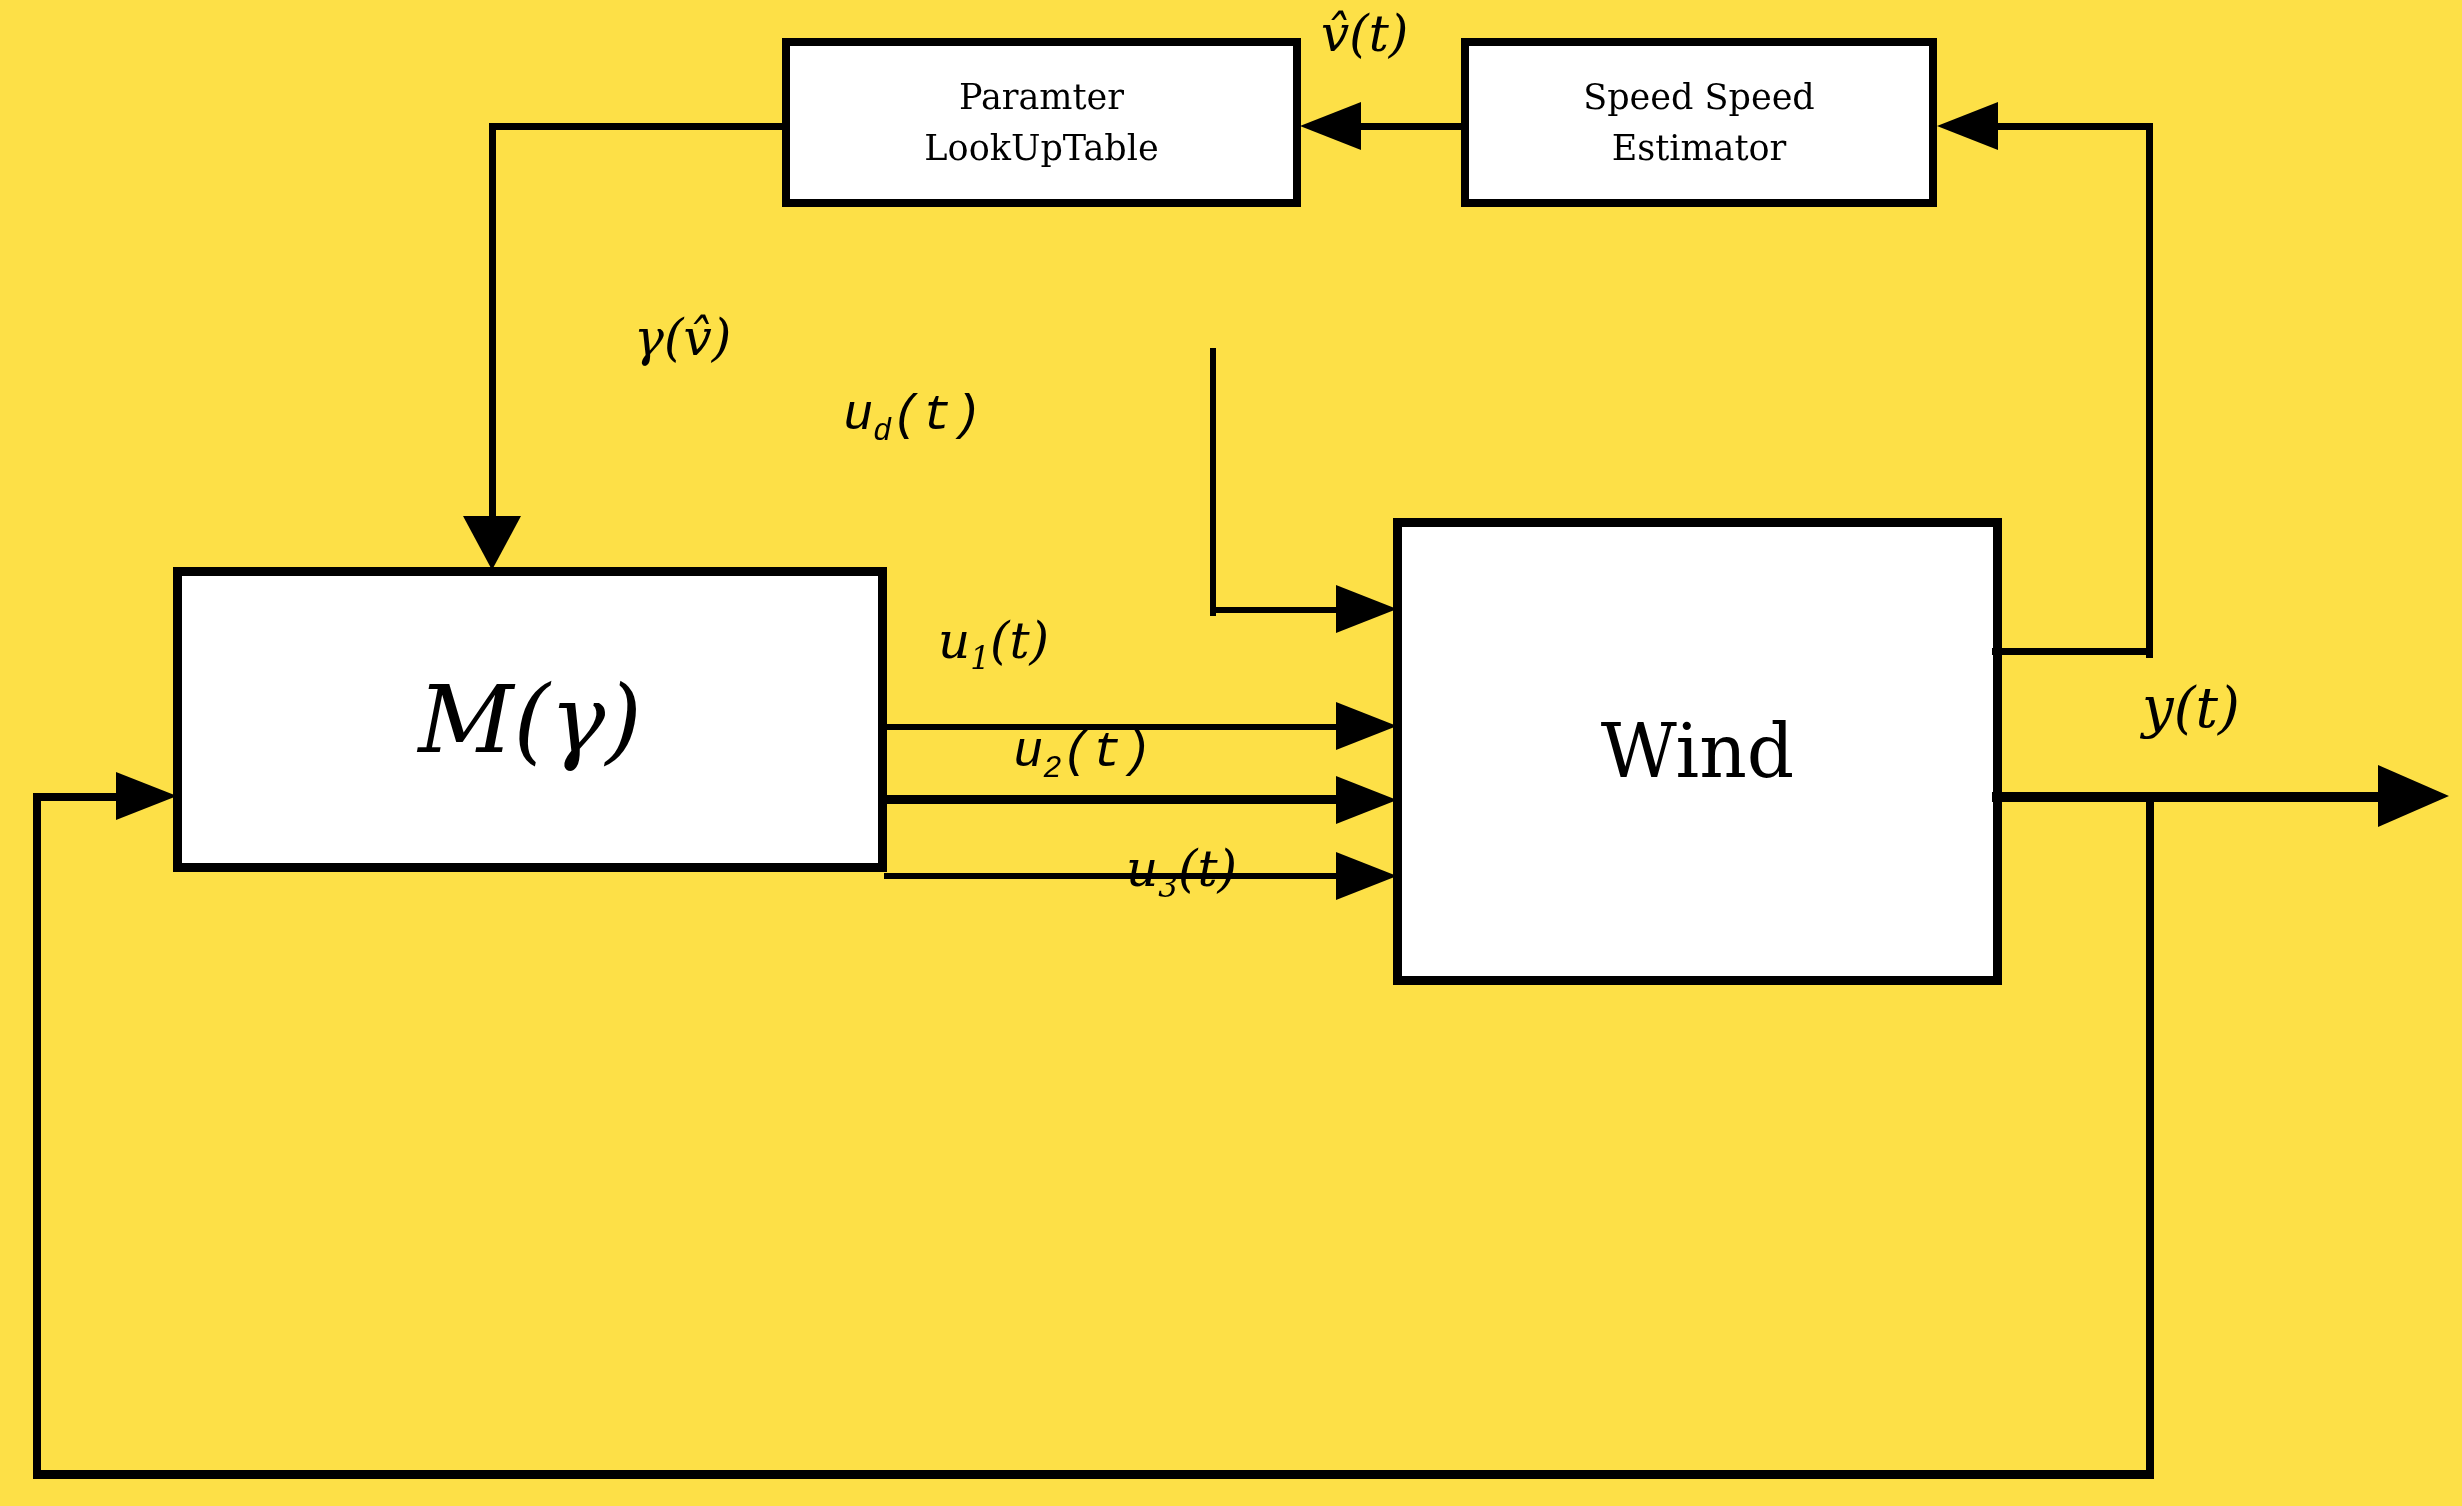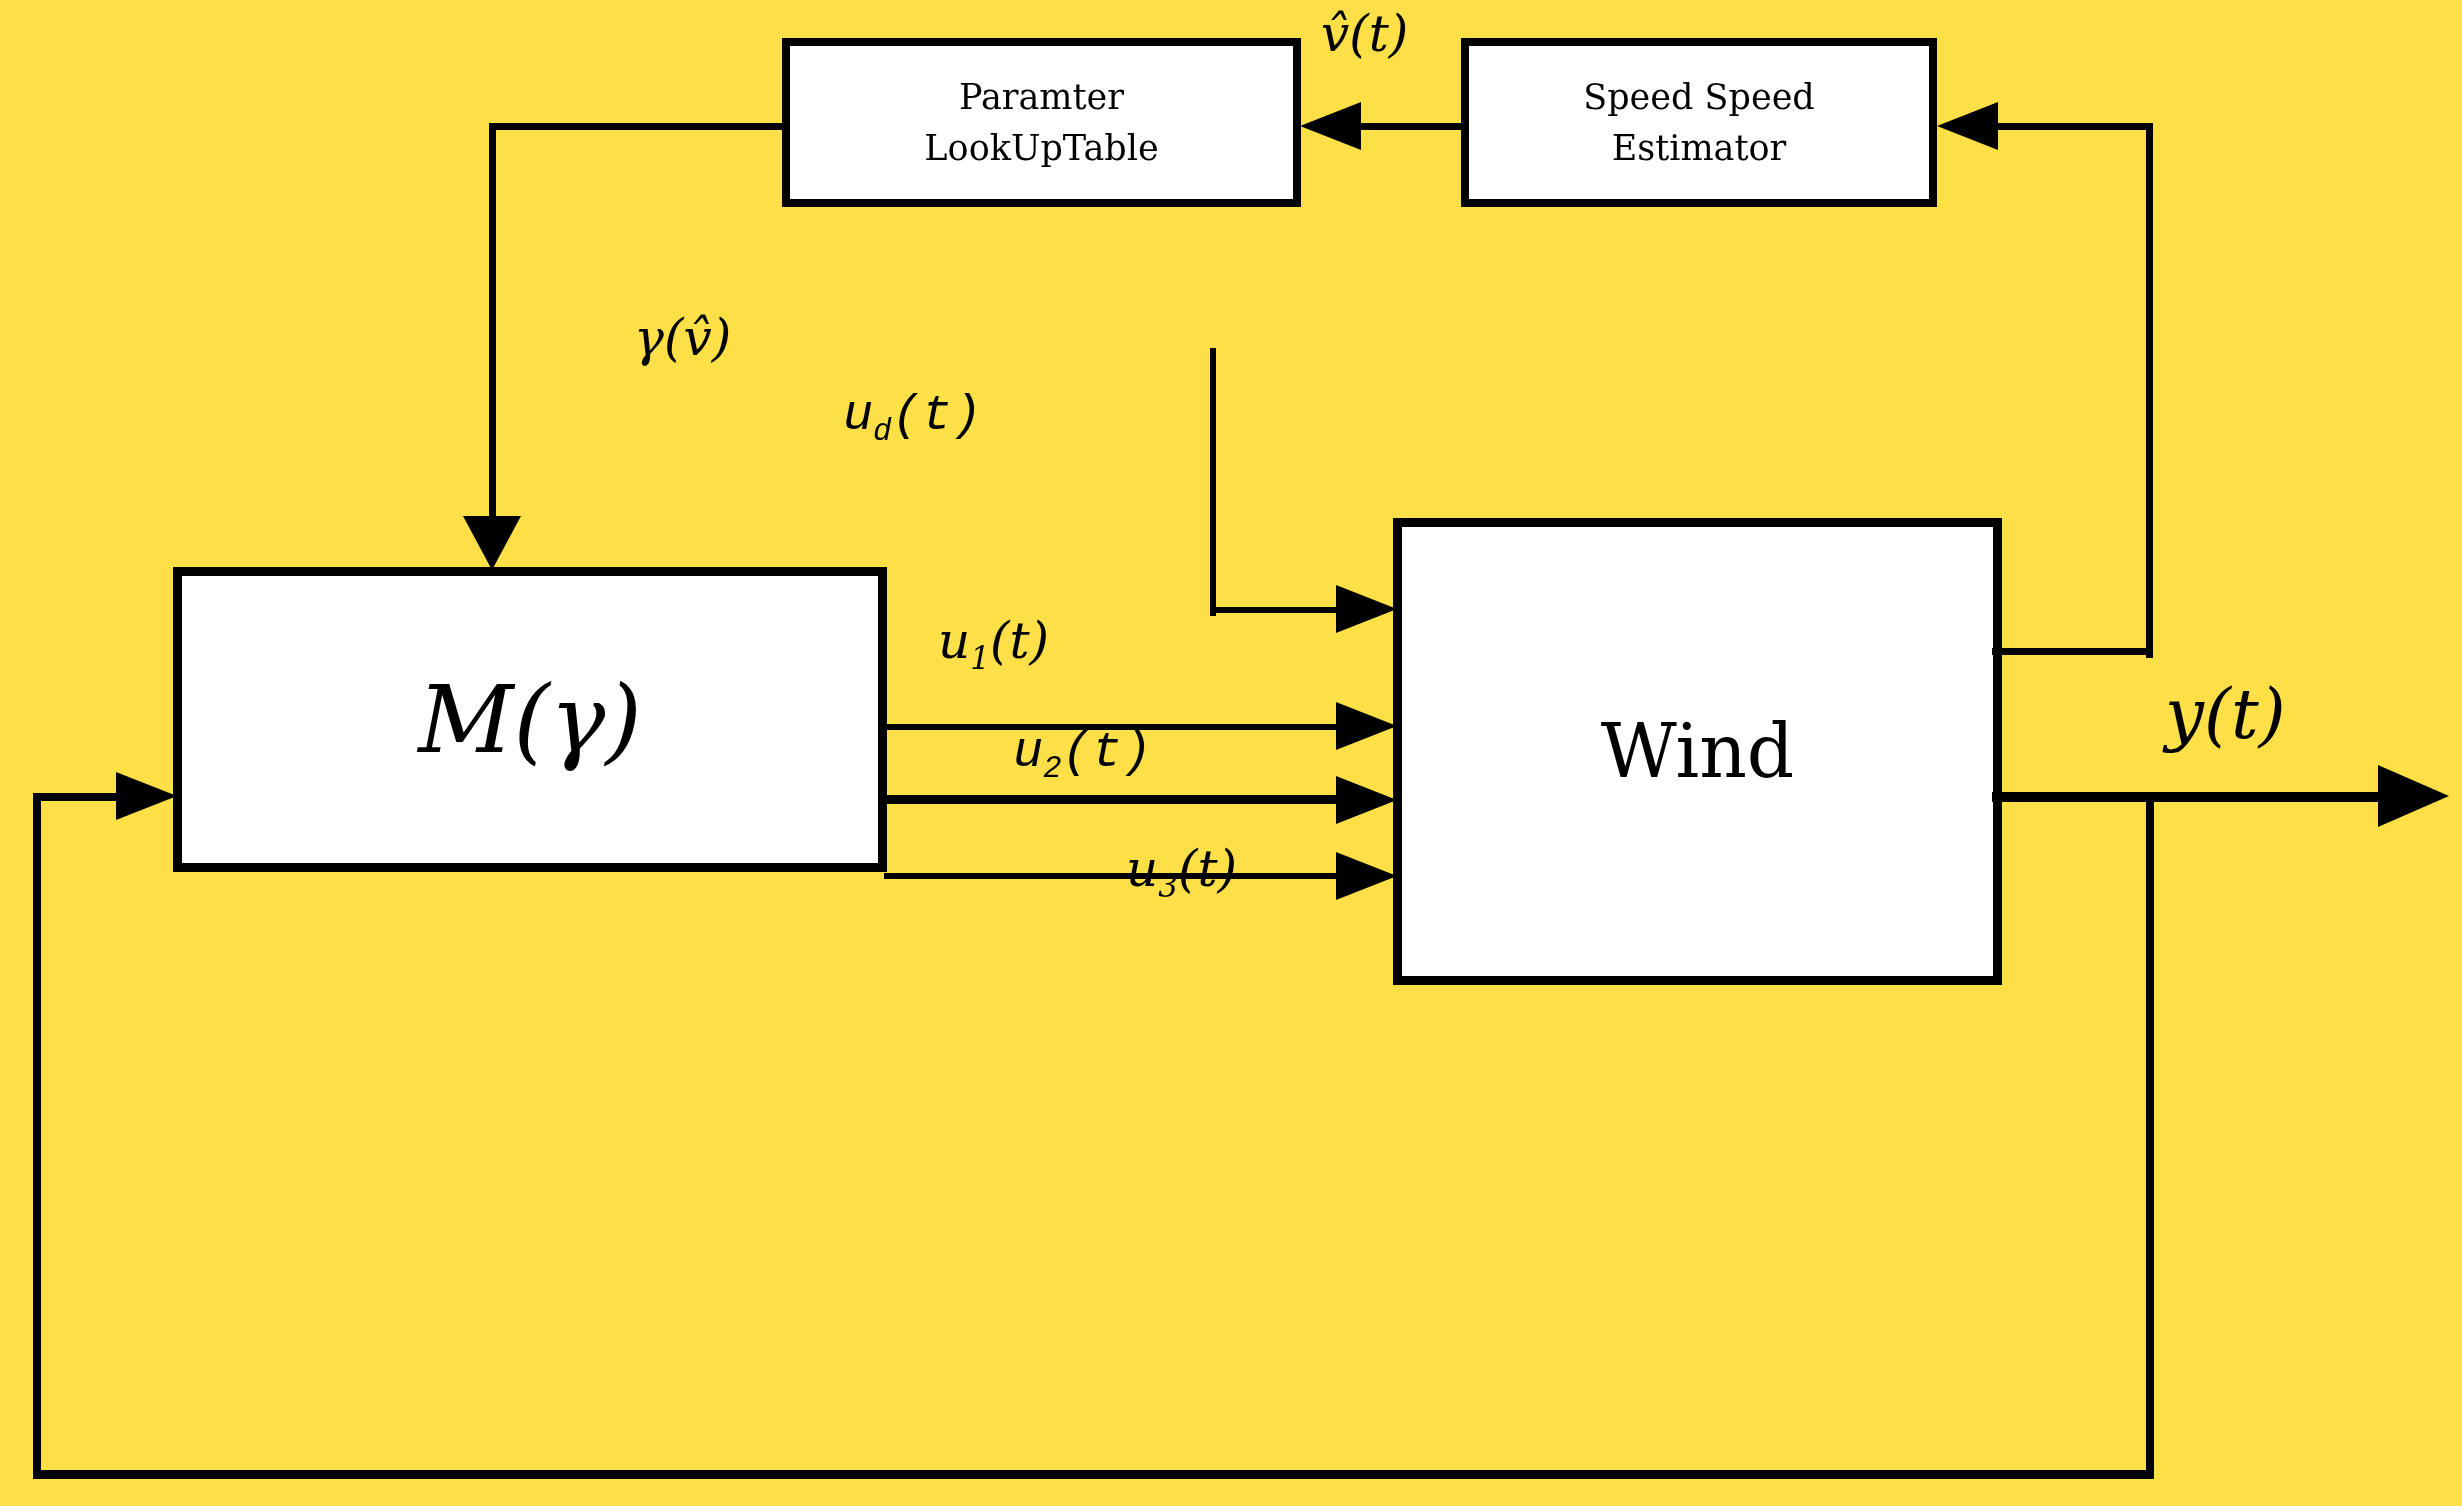--- a/index.html
+++ b/index.html
@@ -37,21 +37,21 @@
   .mathlabel{
     position:absolute;
     font-style:italic;
     font-size:50px;
     white-space:nowrap;
     line-height:1;
   }
   .mathlabel sub{font-size:0.62em;font-style:italic;}
   #m-label{font-size:93px;font-style:italic;}
   #wt-label{font-size:74px;line-height:1.55;font-style:normal;}
-  #y-label{font-size:69px;margin-left:23px;}
+  #y-label{font-size:56px;}
 </style>
 </head>
 <body>
 
 <div id="stage">
 
   <div class="box" id="plt-box" style="left:782px;top:38px;width:519px;height:169px;">
     <div class="blklabel">Paramter</div>
     <div class="blklabel">LookUpTable</div>
   </div>

